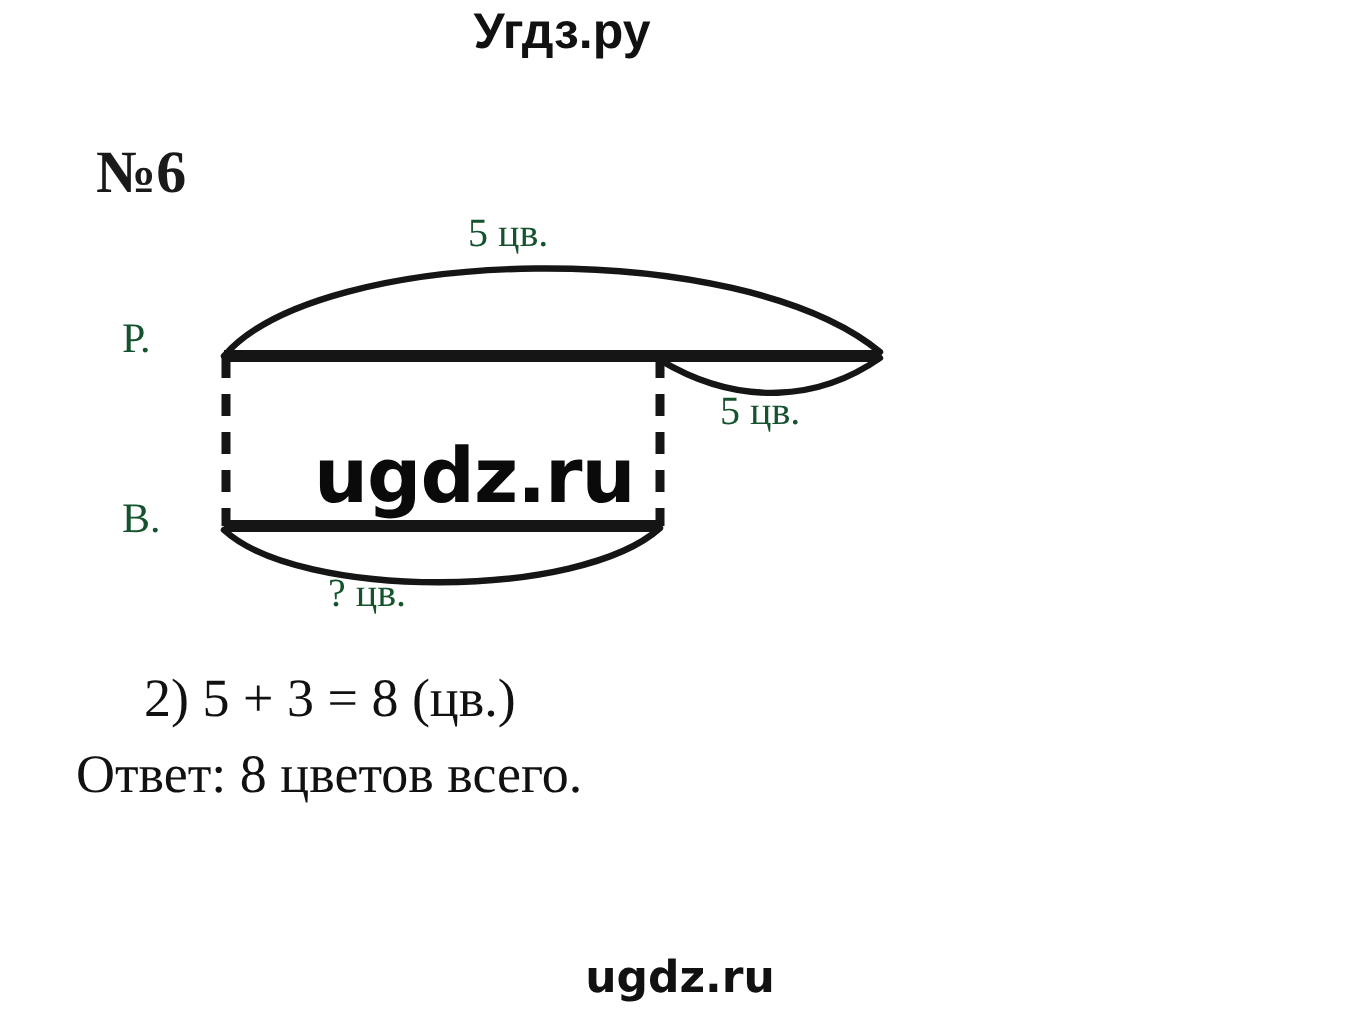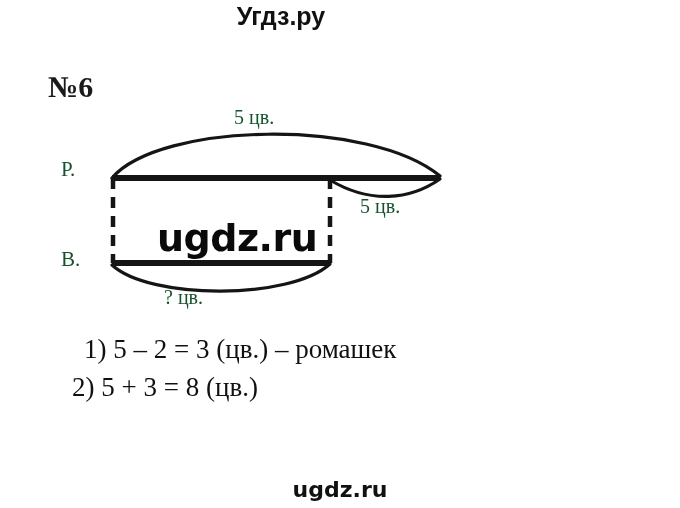--- a/index.html
+++ b/index.html
@@ -141,17 +141,17 @@
   <div class="diagram-label lbl-bot">? цв.</div>
 
   <div class="diagram-label lbl-p">Р.</div>
 
   <div class="diagram-label lbl-v">В.</div>
 </div>
 
 <div class="watermark-mid">ugdz.ru</div>
 
 <div class="solution">
-  <div class="sol-line sol-1">1) 5 – 2 = 3 (цв.) – ромашек</div>
   <div class="sol-line sol-2">2) 5 + 3 = 8 (цв.)</div>
+  <div class="sol-line sol-ans">Ответ: 8 цветов всего.</div>
 </div>
 
 <div class="bottom-logo">ugdz.ru</div>
 
 </body></html>

